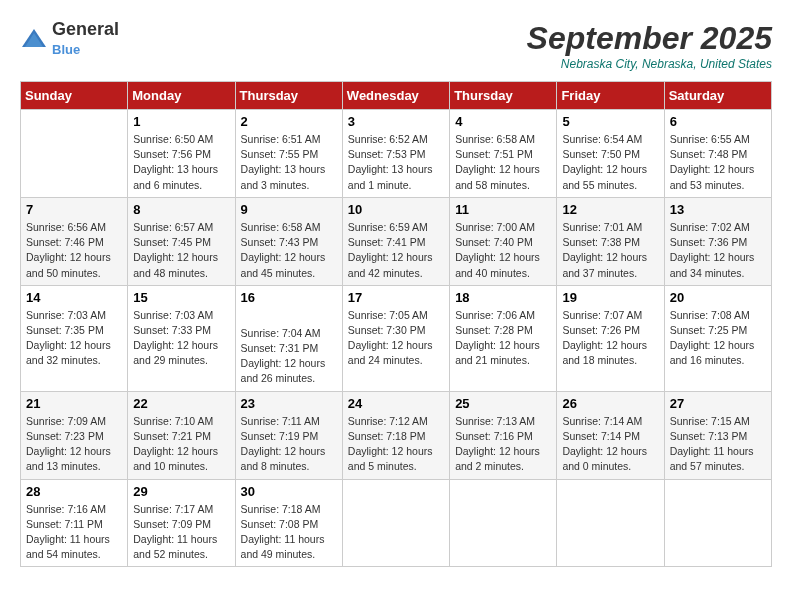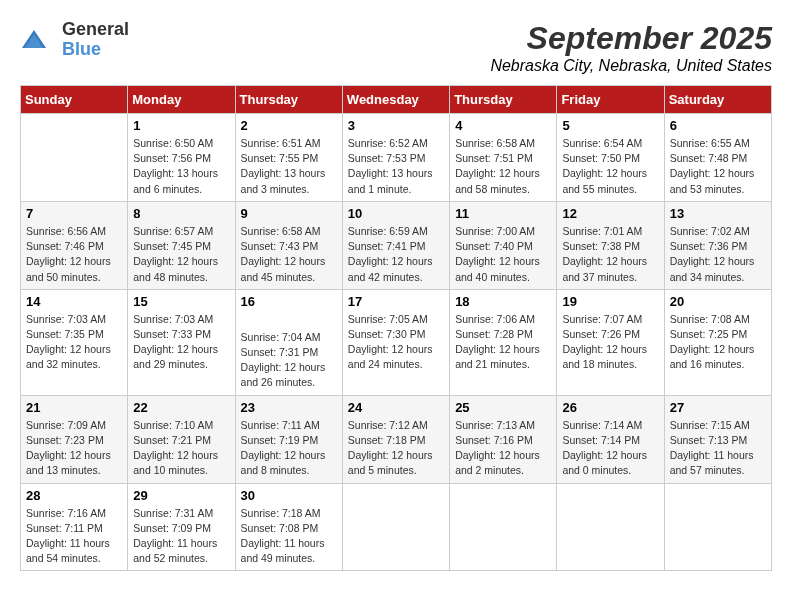--- a/index.html
+++ b/index.html
@@ -12,50 +12,50 @@
     }
     .header {
       display: flex;
       justify-content: space-between;
       align-items: flex-start;
       margin-bottom: 10px;
     }
     .logo {
       display: flex;
       align-items: center;
-      gap: 14px;
+      gap: 4px;
     }
     .logo-text-general {
       font-size: 18px;
       font-weight: bold;
       color: #333;
       line-height: 1.1;
     }
     .logo-text-blue {
-      font-size: 18px;
+      font-size: 13px;
       font-weight: bold;
       color: #4a90d9;
       line-height: 1.1;
     }
     .logo-icon {
       width: 28px;
       height: 28px;
     }
     .title-block {
       text-align: right;
       font-style: italic;
     }
     .main-title {
       font-size: 32px;
       font-weight: bold;
       color: #333;
     }
     .subtitle {
-      font-size: 16px;
-      color: #000000;
+      font-size: 12px;
+      color: #0f766e;
     }
     table {
       width: 100%;
       border-collapse: collapse;
       font-size: 11px;
     }
     thead tr th {
       background-color: #b91c1c;
       color: #fff;
       padding: 6px 4px;
@@ -298,21 +298,21 @@
       </tr>
       <tr>
         <td>
           <span class="day-number">28</span>
           <div class="cell-content" style="white-space: pre-line;">Sunrise: 7:16 AM
 Sunset: 7:11 PM
 Daylight: 11 hours and 54 minutes.</div>
         </td>
         <td>
           <span class="day-number">29</span>
-          <div class="cell-content" style="white-space: pre-line;">Sunrise: 7:31 AM
+          <div class="cell-content" style="white-space: pre-line;">Sunrise: 7:17 AM
 Sunset: 7:09 PM
 Daylight: 11 hours and 52 minutes.</div>
         </td>
         <td>
           <span class="day-number">30</span>
           <div class="cell-content" style="white-space: pre-line;">Sunrise: 7:18 AM
 Sunset: 7:08 PM
 Daylight: 11 hours and 49 minutes.</div>
         </td>
         <td class="empty-cell"></td>

